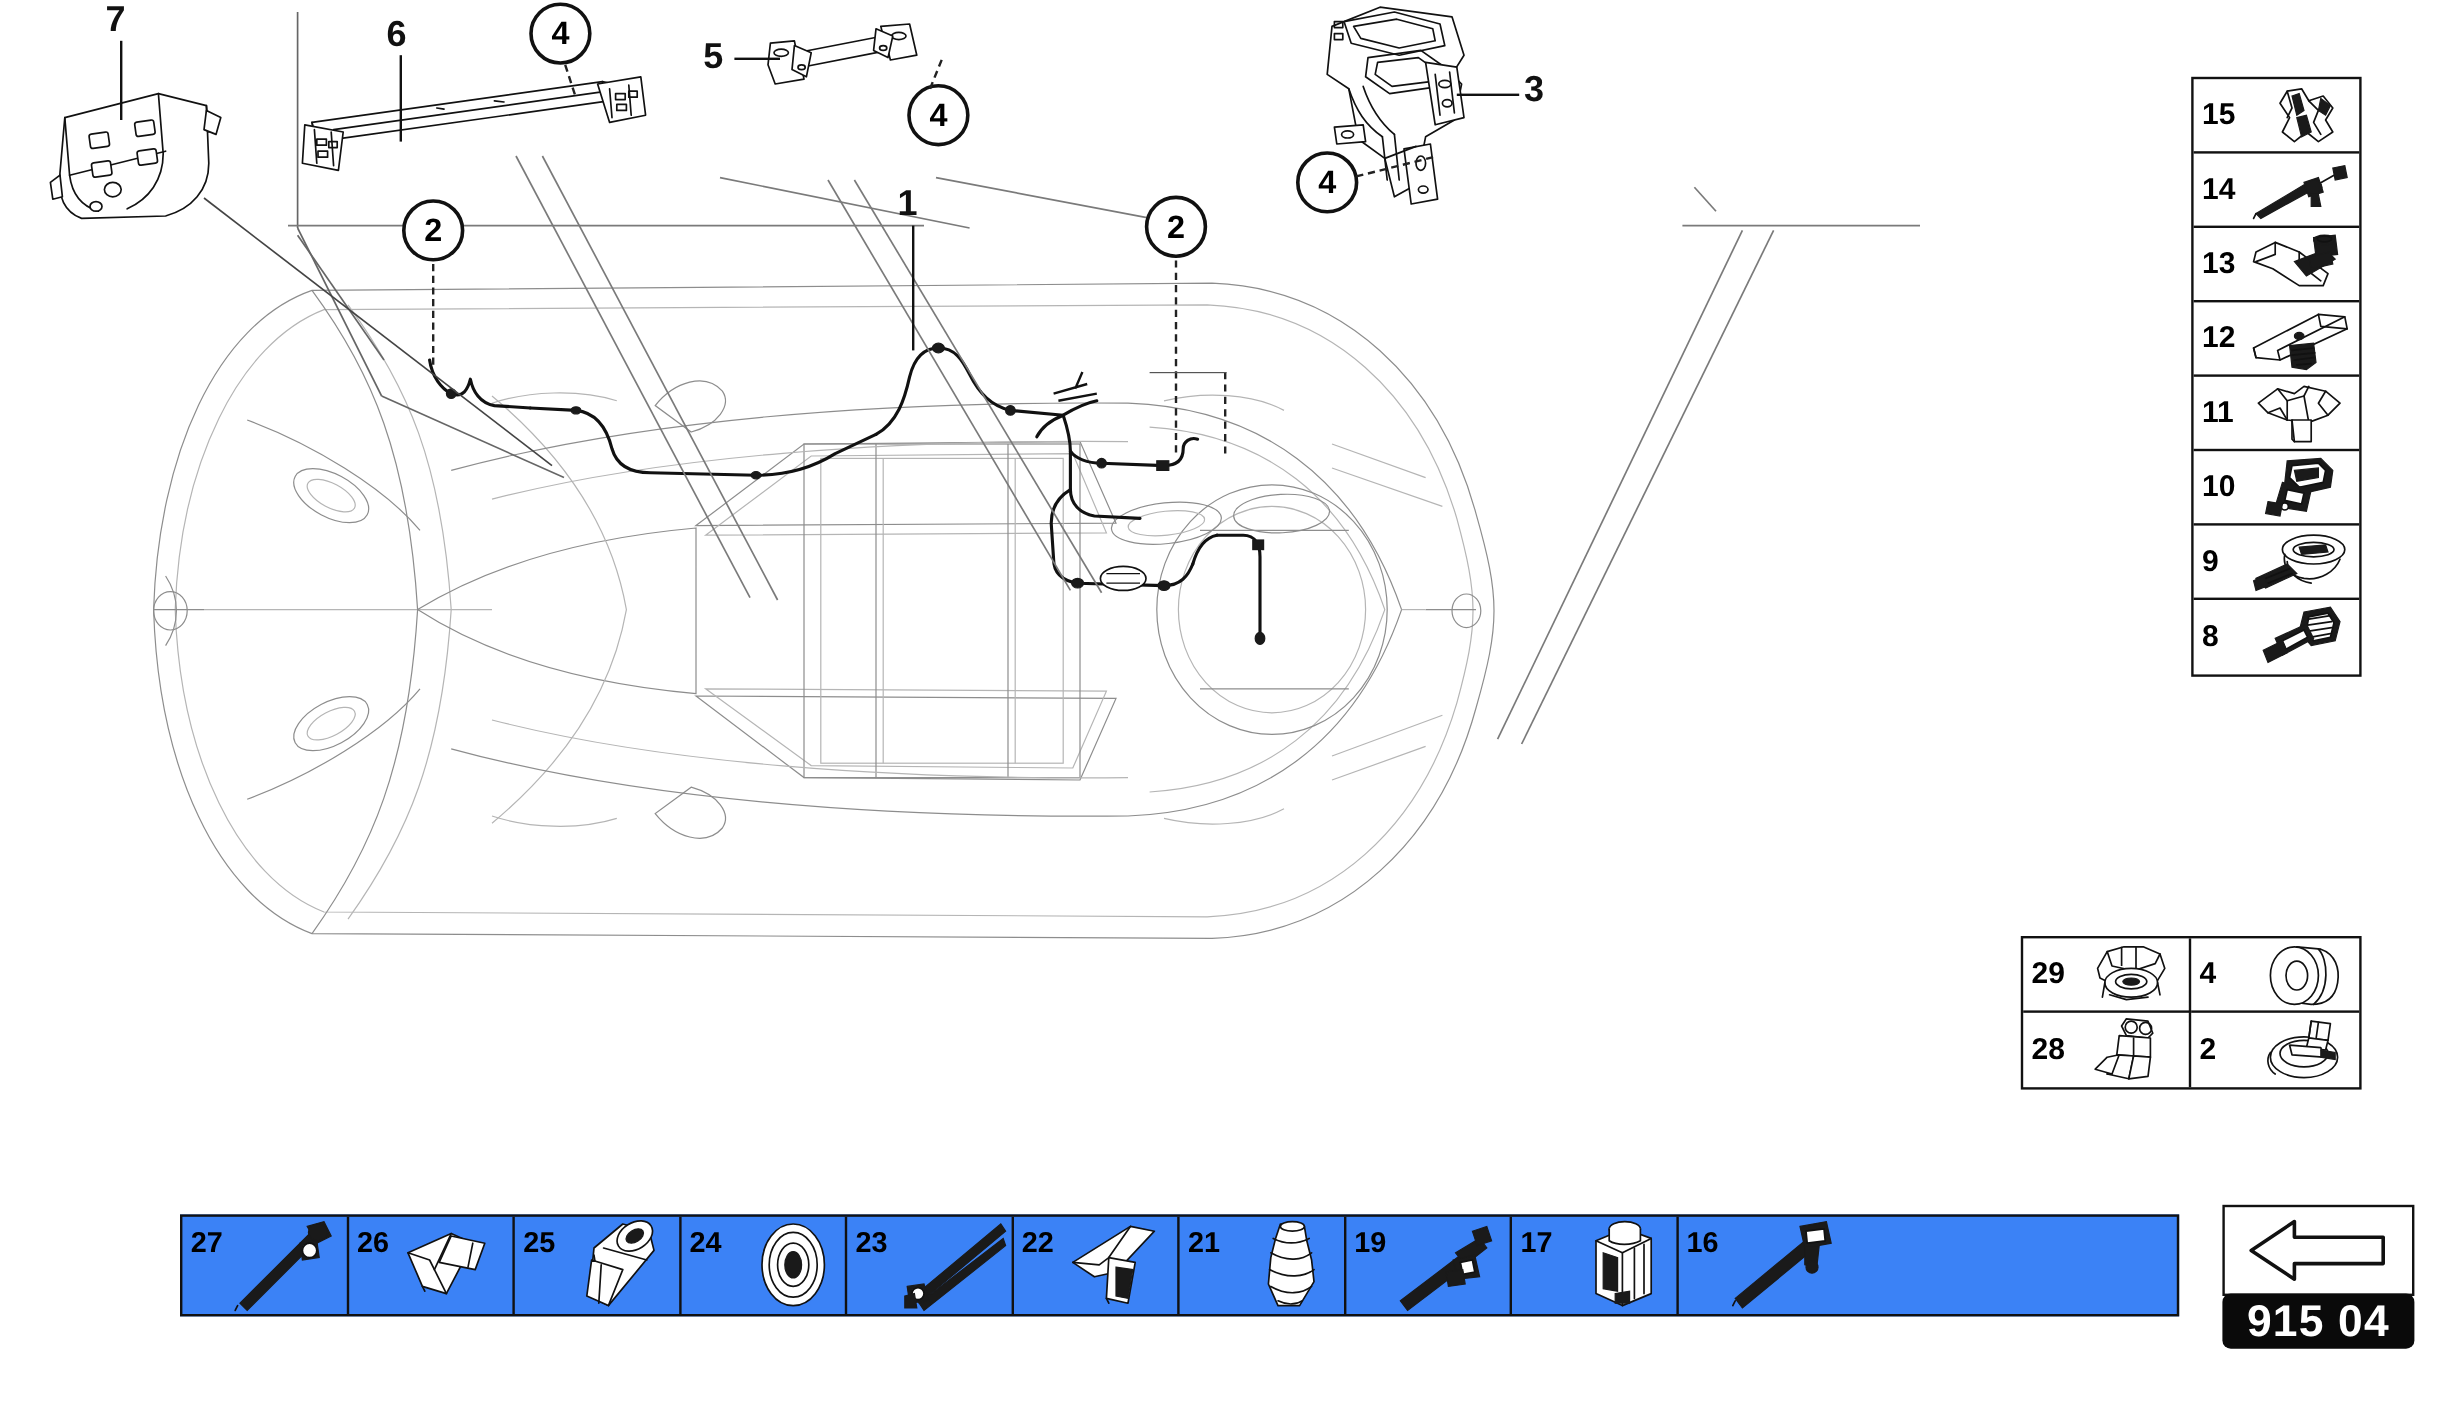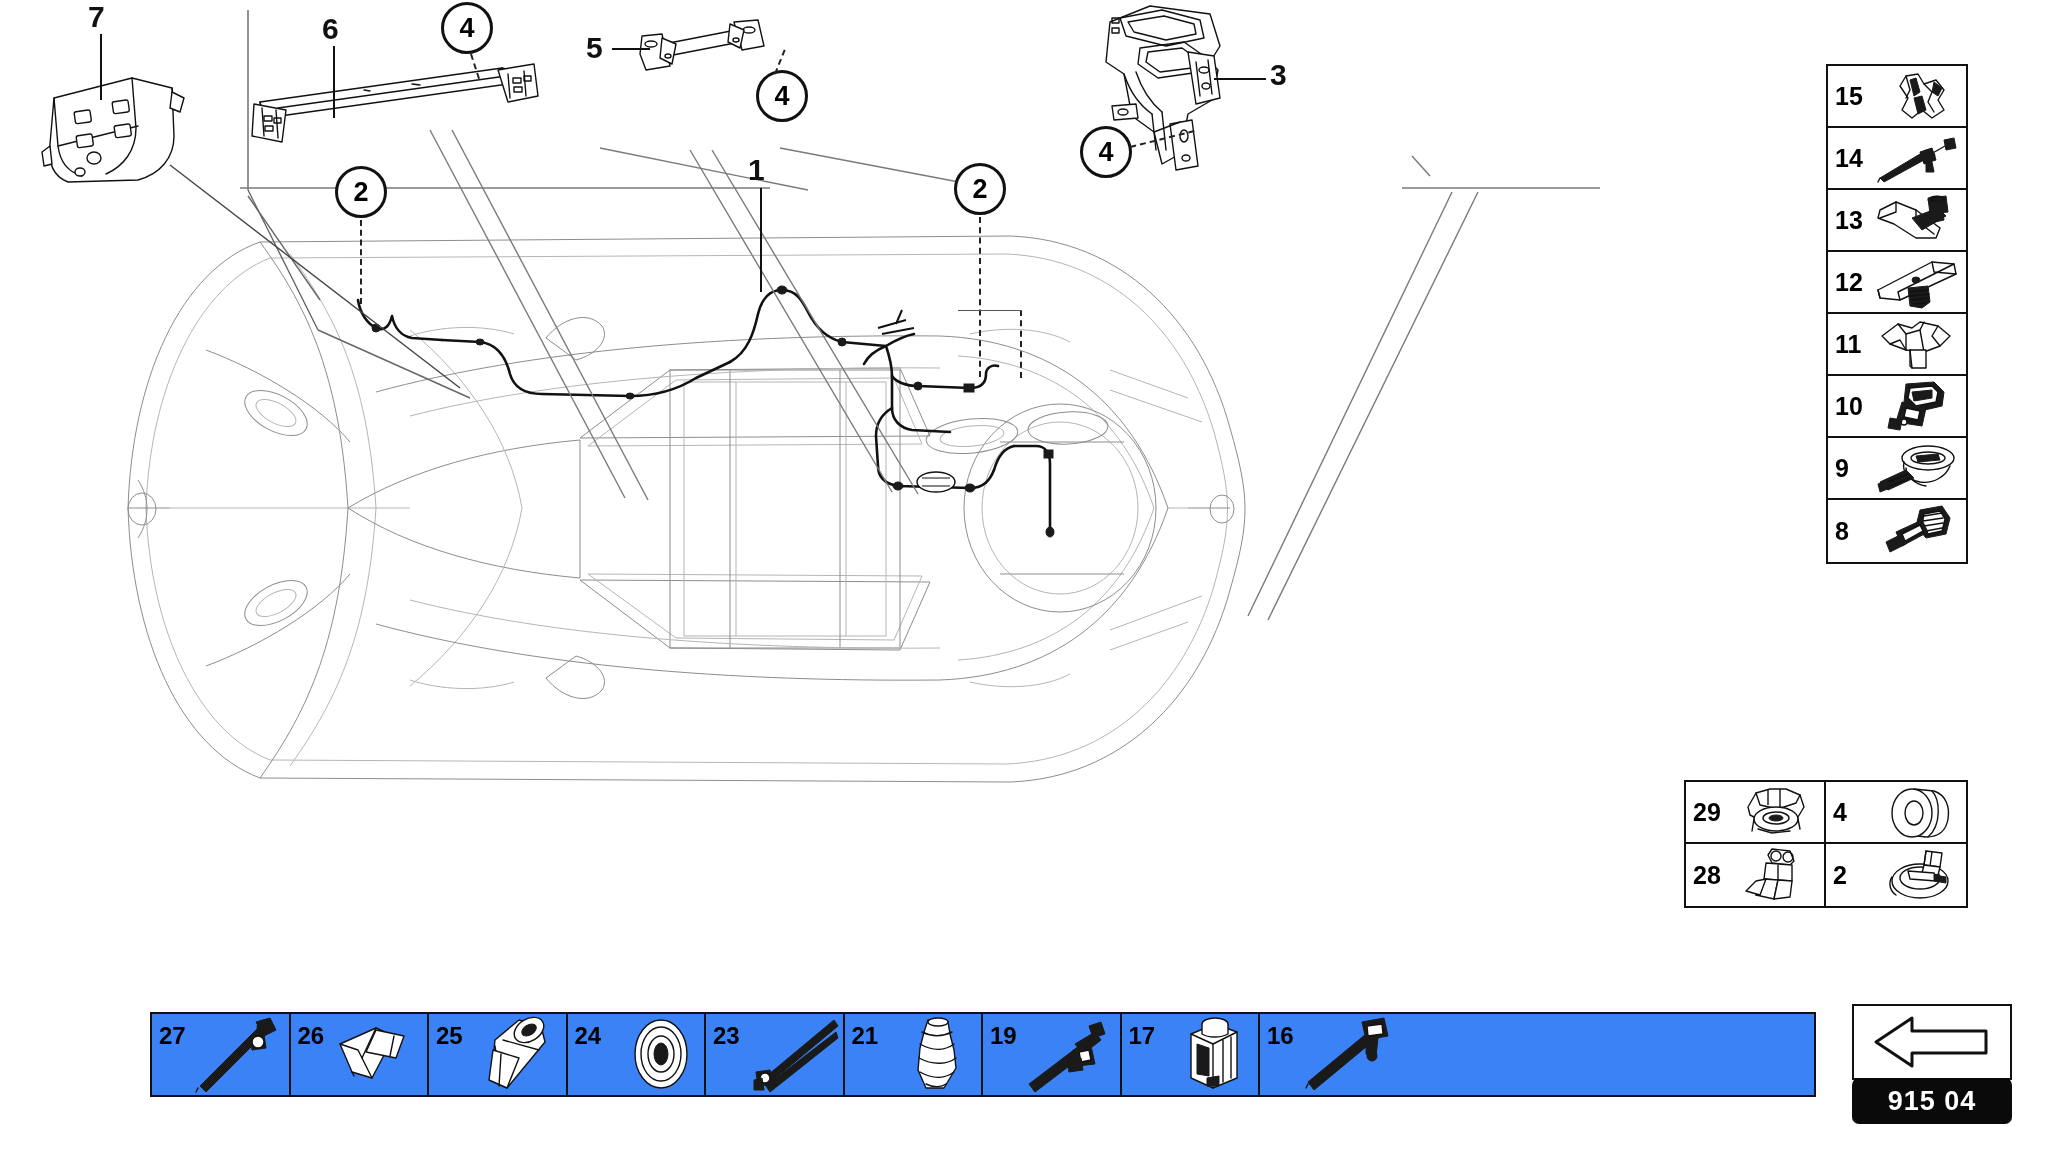--- a/index.html
+++ b/index.html
@@ -50,21 +50,21 @@
   .legend-bottom .cell .art{position:absolute;right:3px;top:2px;width:92px;height:78px;}
 
   
   .codeblock{position:absolute;left:1852px;top:1004px;width:160px;height:120px;}
   .codeblock .arrowbox{position:absolute;left:0;top:0;width:160px;height:76px;
                        border:2px solid #111;box-sizing:border-box;background:#fff;
                        display:flex;align-items:center;justify-content:center;}
   .codeblock .codebar{position:absolute;left:0;top:74px;width:160px;height:46px;
                       background:#0a0a0a;border-radius:7px;color:#fff;
                       display:flex;align-items:center;justify-content:center;
-                      font-weight:bold;font-size:27px;letter-spacing:1px;}
+                      font-weight:bold;font-size:37px;letter-spacing:1px;}
 
   svg{display:block;overflow:visible;}
   .st{fill:none;stroke:#111;stroke-width:1.4;stroke-linejoin:round;stroke-linecap:round;}
   .stf{fill:#fff;stroke:#111;stroke-width:1.4;stroke-linejoin:round;}
   .dk{fill:#1a1a1a;stroke:#1a1a1a;stroke-width:1;}
   .thin{fill:none;stroke:#111;stroke-width:1;}
   .car{fill:none;stroke:#8d8d8d;stroke-width:1;}
   .car2{fill:none;stroke:#b5b5b5;stroke-width:1;}
   .harness{fill:none;stroke:#111;stroke-width:2.6;stroke-linejoin:round;stroke-linecap:round;}
   .harness2{fill:none;stroke:#111;stroke-width:2;}
@@ -531,20 +531,31 @@
       <span class="lbl">23</span>
       <svg class="art" viewBox="0 0 92 78">
         <path class="dk" d="M 14 64 L 86 4 L 90 10 L 18 70 Z"></path>
         <path class="dk" d="M 18 70 L 88 16 L 90 22 L 22 76 Z"></path>
         <path class="dk" d="M 8 56 L 22 54 L 26 68 L 10 70 Z"></path>
         <ellipse class="stf" cx="17" cy="62" rx="5" ry="5"></ellipse>
         <path class="dk" d="M 6 64 L 14 62 L 16 74 L 6 74 Z"></path>
       </svg>
     </div>
 
+    <div class="cell">
+      <span class="lbl">22</span>
+      <svg class="art" viewBox="0 0 92 78">
+        <path class="stf" d="M 8 36 L 56 6 L 76 10 L 44 44 L 26 48 Z"></path>
+        <path class="st" d="M 56 6 L 38 32 L 44 44"></path>
+        <path class="st" d="M 8 36 L 30 38 L 38 32"></path>
+        <path class="stf" d="M 38 32 L 60 36 L 54 70 L 36 66 Z"></path>
+        <path class="dk" d="M 44 40 L 58 42 L 54 66 L 44 64 Z"></path>
+        <path class="st" d="M 36 66 L 38 70"></path>
+      </svg>
+    </div>
 
     <div class="cell">
       <span class="lbl">21</span>
       <svg class="art" viewBox="0 0 92 78">
         <path class="stf" d="M 42 4 L 62 6 L 64 18 L 68 34 L 70 52 L 58 72 L 40 72 L 32 54
                              L 34 32 L 38 16 Z"></path>
         <ellipse class="stf" cx="52" cy="6" rx="10" ry="4"></ellipse>
         <path class="st" d="M 36 16 C 48 22 58 20 66 16"></path>
         <path class="st" d="M 34 28 C 48 36 60 34 68 28"></path>
         <path class="st" d="M 33 42 C 48 50 62 48 70 42"></path>

